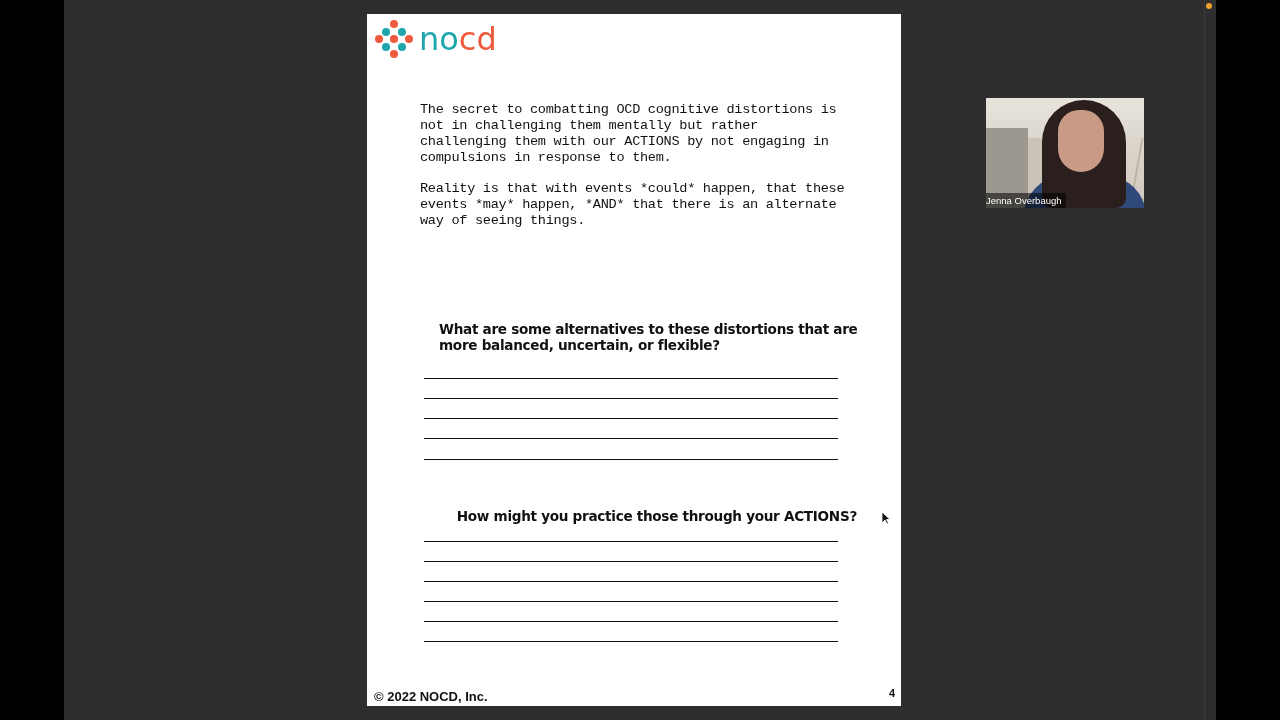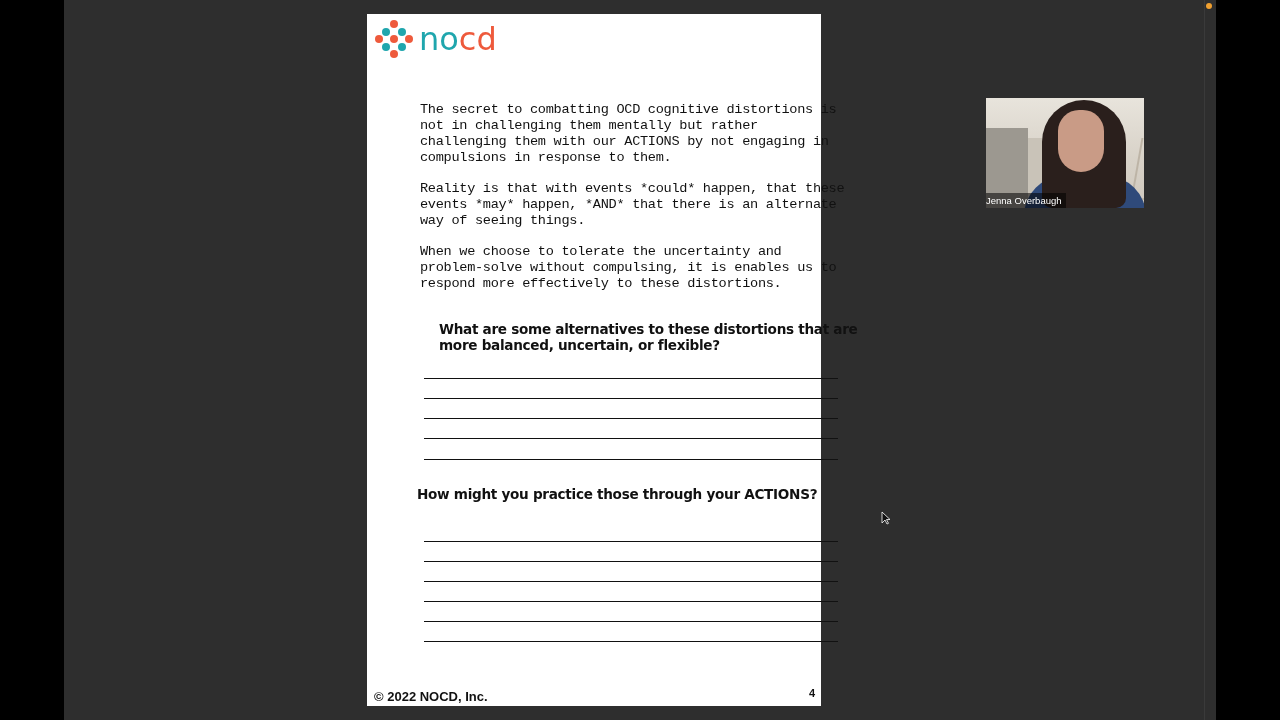--- a/index.html
+++ b/index.html
@@ -13,21 +13,21 @@
     }
     .stage-divider {
       position:absolute; left:1204px; top:0; width:1px; height:720px;
       background:#3a3a3a;
     }
     .rec-dot {
       position:absolute; left:1206px; top:3px; width:6px; height:6px;
       border-radius:50%; background:#f0a030;
     }
     .page {
-      position:absolute; left:367px; top:14px; width:454px; height:692px;
+      position:absolute; left:367px; top:14px; width:534px; height:692px;
       background:#fff;
     }
     .logo { position:absolute; left:8px; top:6px; display:flex; align-items:center; }
     .logo-mark { position:relative; width:38px; height:38px; }
     .logo-mark .d { position:absolute; width:8px; height:8px; border-radius:50%; }
     .logo-mark .o { background:#ee5a3c; }
     .logo-mark .t { background:#1fa6ad; }
     .logo-text {
       font-size:32px; font-weight:normal; letter-spacing:0px; margin-left:6px;
       line-height:38px; font-family:"DejaVu Sans", sans-serif;
@@ -110,30 +110,29 @@
       <span class="d o" style="left:30px;top:15px;"></span>
       <span class="d t" style="left:7px;top:23px;"></span>
       <span class="d t" style="left:23px;top:23px;"></span>
       <span class="d o" style="left:15px;top:30px;"></span>
     </div>
     <div class="logo-text"><span class="no">no</span><span class="cd">cd</span></div>
   </div>
 
   <div class="para" style="top:88px;">The secret to combatting OCD cognitive distortions is not in challenging them mentally but rather challenging them with our ACTIONS by not engaging in compulsions in response to them.</div>
   <div class="para" style="top:167px;">Reality is that with events *could* happen, that these events *may* happen, *AND* that there is an alternate way of seeing things.</div>
-  <div class="para" style="top:230px;">When we choose to tolerate the uncertainty and problem-solve without compulsing, it is enables us to respond more effectively to these distortions.</div>
 
   <div class="question" style="top:307px;margin-left:22px;">What are some alternatives to these distortions that are more balanced, uncertain, or flexible?</div>
   <div class="answer-line" style="top:364px;"></div>
   <div class="answer-line" style="top:384px;"></div>
   <div class="answer-line" style="top:404px;"></div>
   <div class="answer-line" style="top:424px;"></div>
   <div class="answer-line" style="top:445px;"></div>
 
-  <div class="question" style="top:472px;">How might you practice  those through your ACTIONS?</div>
+  <div class="question" style="top:494px;text-align:right;">How might you practice  those through your ACTIONS?</div>
   <div class="answer-line" style="top:527px;"></div>
   <div class="answer-line" style="top:547px;"></div>
   <div class="answer-line" style="top:567px;"></div>
   <div class="answer-line" style="top:587px;"></div>
   <div class="answer-line" style="top:607px;"></div>
   <div class="answer-line" style="top:627px;"></div>
 
   <div class="footer-left">© 2022 NOCD, Inc.</div>
   <div class="footer-right">4</div>
 </div>

